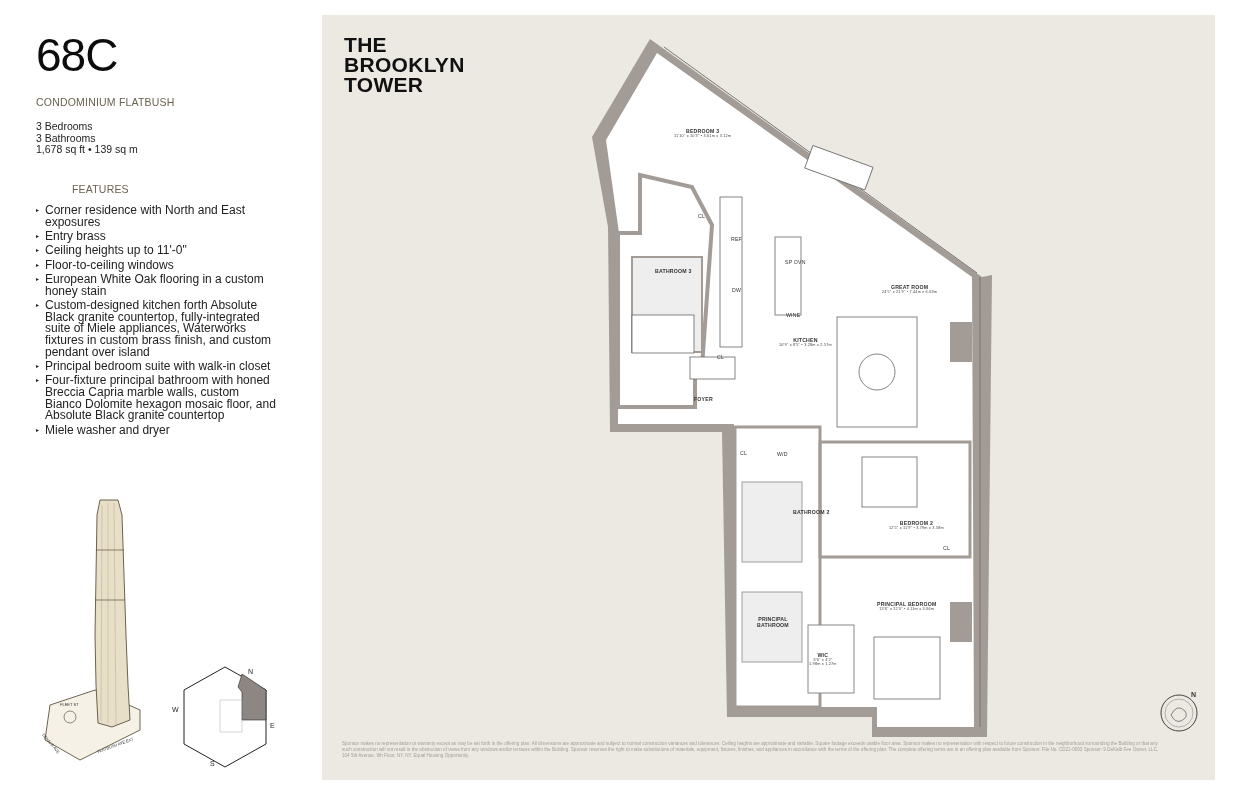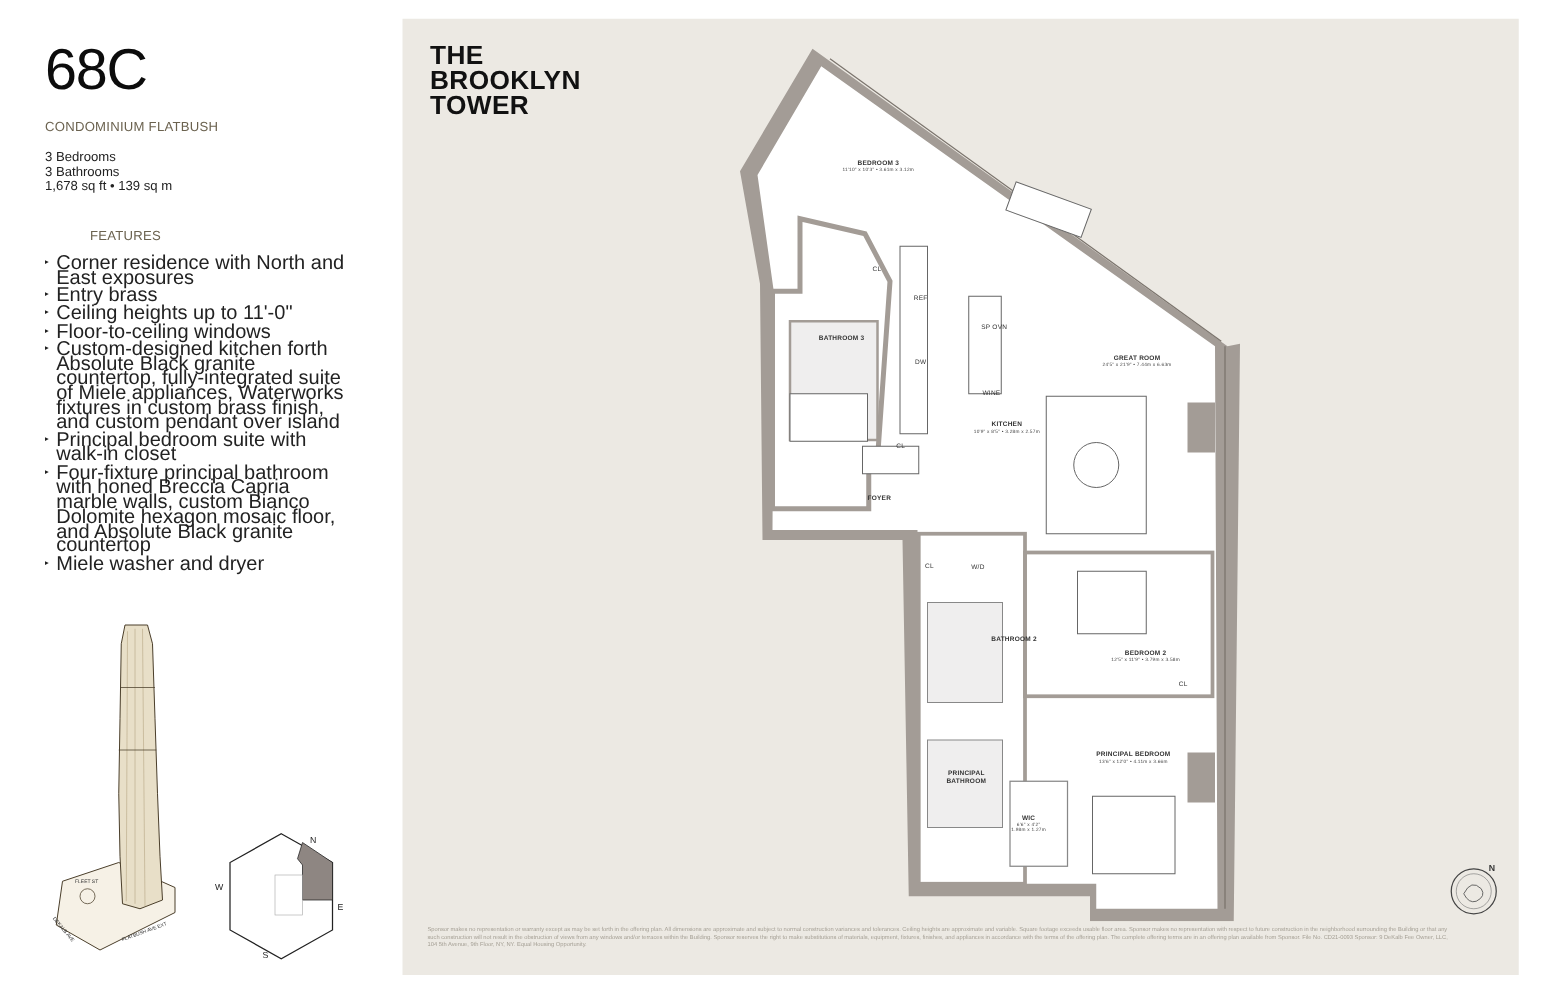--- a/index.html
+++ b/index.html
@@ -2,21 +2,21 @@
 <html><head>
 <meta charset="utf-8">
 <style>
   html, body { margin: 0; padding: 0; }
   body { width: 1237px; height: 800px; background: #ffffff; position: relative; overflow: hidden; font-family: "Liberation Sans", sans-serif; color: #111; }
   .left { position: absolute; left: 0; top: 0; width: 360px; height: 800px; }
   .unit { position: absolute; left: 36px; top: 30px; font-size: 46px; font-weight: 400; letter-spacing: -1px; line-height: 50px; color: #0c0c0c; }
   .subtitle { position: absolute; left: 36px; top: 96px; font-size: 10.5px; letter-spacing: 0.2px; color: #6b624f; }
   .stats { position: absolute; left: 36px; top: 121px; font-size: 10.5px; line-height: 11.5px; color: #222; }
   .features-h { position: absolute; left: 36px; top: 183px; font-size: 10.5px; color: #6b624f; letter-spacing: 0.2px; margin-left: 36px; }
-  .features { position: absolute; left: 36px; top: 205px; width: 240px; margin: 0; padding: 0; list-style: none; font-size: 16px; line-height: 11.7px; color: #222; }
+  .features { position: absolute; left: 36px; top: 205px; width: 240px; margin: 0; padding: 0; list-style: none; font-size: 12px; line-height: 11.7px; color: #222; }
   .features li { position: relative; padding-left: 9px; margin-bottom: 2.6px; }
   .features li::before { content: "\25B8"; position: absolute; left: 0; top: 0; font-size: 6px; line-height: 11.7px; }
   .tower { position: absolute; left: 40px; top: 495px; width: 120px; height: 270px; }
   .keyplan { position: absolute; left: 170px; top: 662px; width: 110px; height: 110px; }
   .panel { position: absolute; left: 322px; top: 15px; width: 893px; height: 765px; background: #ece9e3; }
   .brand { position: absolute; left: 22px; top: 20px; font-size: 21px; font-weight: 700; line-height: 20px; letter-spacing: 0.3px; color: #111; }
   .plan { position: absolute; left: 270px; top: 12px; width: 420px; height: 710px; }
   .disclaimer { position: absolute; left: 20px; top: 726px; width: 820px; font-size: 4.6px; line-height: 6.2px; color: #a49f94; }
   .seal { position: absolute; left: 835px; top: 670px; width: 50px; height: 50px; }
   .rl { position: absolute; font-size: 5.2px; font-weight: 700; color: #333; text-align: center; white-space: nowrap; letter-spacing: 0.2px; }
@@ -32,20 +32,21 @@
     <div>3 Bedrooms</div>
     <div>3 Bathrooms</div>
     <div>1,678 sq ft • 139 sq m</div>
   </div>
   <div class="features-h">FEATURES</div>
   <ul class="features">
     <li>Corner residence with North and East exposures</li>
     <li>Entry brass</li>
     <li>Ceiling heights up to 11'-0"</li>
     <li>Floor-to-ceiling windows</li>
+    <li>European White Oak flooring in a custom honey stain</li>
     <li>Custom-designed kitchen forth Absolute Black granite countertop, fully-integrated suite of Miele appliances, Waterworks fixtures in custom brass finish, and custom pendant over island</li>
     <li>Principal bedroom suite with walk-in closet</li>
     <li>Four-fixture principal bathroom with honed Breccia Capria marble walls, custom Bianco Dolomite hexagon mosaic floor, and Absolute Black granite countertop</li>
     <li>Miele washer and dryer</li>
   </ul>
 
   <svg class="tower" viewBox="0 0 120 270">
     <polygon points="10,210 55,195 100,215 100,235 40,265 5,245" fill="#f6f1e6" stroke="#4a3e2a" stroke-width="0.8"></polygon>
     <polygon points="60,5 78,5 82,20 84,80 86,140 88,190 90,225 72,232 58,228 56,190 55,140 56,80 57,20" fill="#e8dfc8" stroke="#4a3e2a" stroke-width="0.8"></polygon>
     <line x1="68" y1="8" x2="68" y2="228" stroke="#b8a987" stroke-width="0.5"></line>

